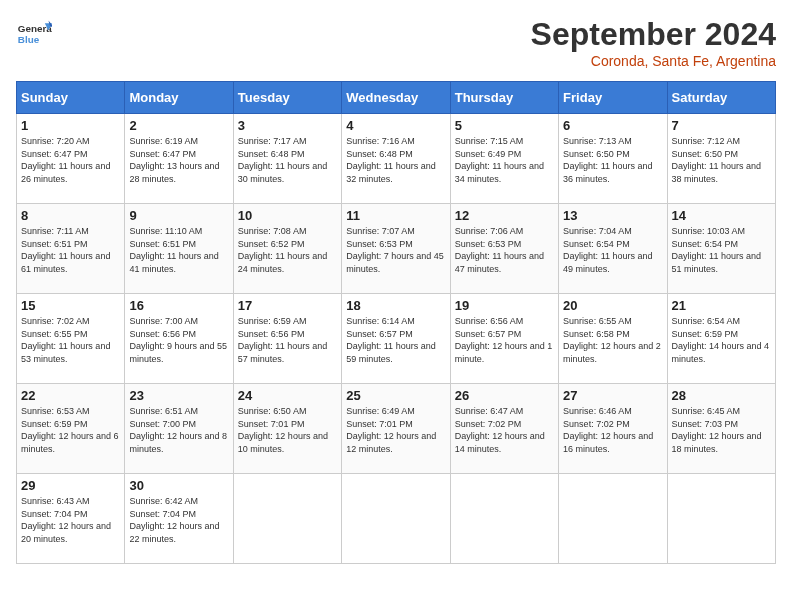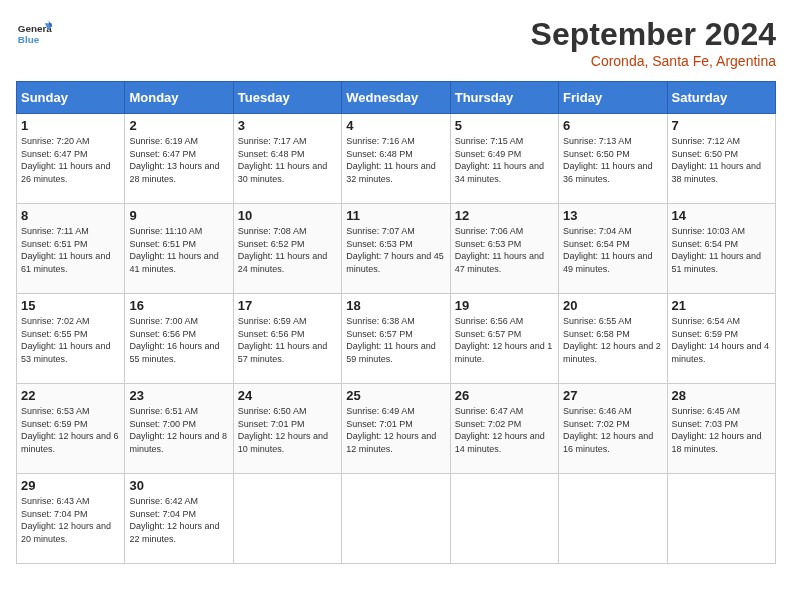--- a/index.html
+++ b/index.html
@@ -231,35 +231,35 @@
             <span>Sunrise: 7:02 AM</span><br>
             <span>Sunset: 6:55 PM</span><br>
             <span>Daylight: 11 hours and 53 minutes.</span>
           </div>
         </td>
         <td>
           <span class="day-number">16</span>
           <div class="day-info">
             <span>Sunrise: 7:00 AM</span><br>
             <span>Sunset: 6:56 PM</span><br>
-            <span>Daylight: 16 hours and 55 minutes.</span>
+            <span>Daylight: 9 hours and 55 minutes.</span>
           </div>
         </td>
         <td>
           <span class="day-number">17</span>
           <div class="day-info">
             <span>Sunrise: 6:59 AM</span><br>
             <span>Sunset: 6:56 PM</span><br>
             <span>Daylight: 11 hours and 57 minutes.</span>
           </div>
         </td>
         <td>
           <span class="day-number">18</span>
           <div class="day-info">
-            <span>Sunrise: 6:38 AM</span><br>
+            <span>Sunrise: 6:14 AM</span><br>
             <span>Sunset: 6:57 PM</span><br>
             <span>Daylight: 11 hours and 59 minutes.</span>
           </div>
         </td>
         <td>
           <span class="day-number">19</span>
           <div class="day-info">
             <span>Sunrise: 6:56 AM</span><br>
             <span>Sunset: 6:57 PM</span><br>
             <span>Daylight: 12 hours and 1 minute.</span>

